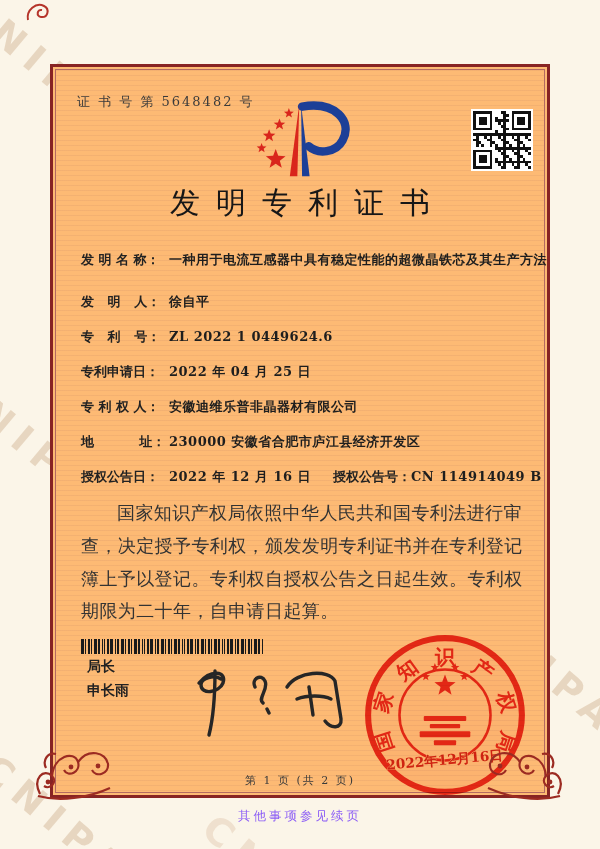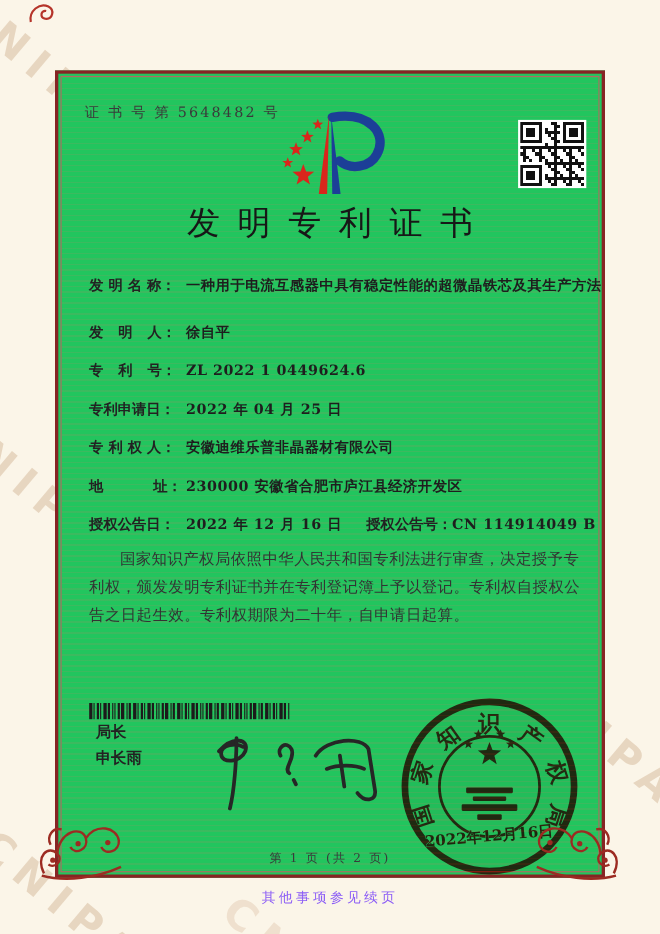--- a/index.html
+++ b/index.html
@@ -4,36 +4,36 @@
 <style>
   html,body{margin:0;padding:0;background:#faf3e5;}
   #page{position:relative;width:600px;height:849px;background:#fbf5e8;overflow:hidden;
         font-family:"DejaVu Serif", serif;color:#2b2b2b;}
   .wm{position:absolute;font-family:"DejaVu Sans", sans-serif;font-weight:bold;
       font-size:38px;letter-spacing:10px;color:rgba(203,168,132,0.40);
       transform:rotate(40deg);transform-origin:left top;pointer-events:none;white-space:nowrap;}
   .wm.light{color:rgba(203,168,132,0.26);}
   
   #frame{position:absolute;left:50px;top:64px;width:494px;height:728px;
-         border:3px solid #872424;background:#22c55e;}
+         border:3px solid #872424;background:#fdba74;}
   #frame-inner{position:absolute;inset:2px;border:1px solid #b26a62;
     background:repeating-linear-gradient(180deg, rgba(193,128,100,0.16) 0px, rgba(193,128,100,0.16) 1px, rgba(0,0,0,0) 1px, rgba(0,0,0,0) 5px);}
   .cert-no{position:absolute;left:24px;top:26px;font-size:13px;letter-spacing:2px;
            color:#3a3a3a;white-space:pre;}
   #logo{position:absolute;left:198px;top:34px;width:104px;height:80px;}
   #qr{position:absolute;left:418px;top:42px;width:58px;height:58px;background:#fff;padding:2px;}
   .title{position:absolute;left:0;top:116px;width:100%;text-align:center;
          font-size:30px;font-weight:normal;letter-spacing:16px;text-indent:16px;color:#171717;}
   #fields{position:absolute;left:28px;top:184px;width:446px;font-size:13px;font-weight:600;}
   .frow{position:absolute;left:0;white-space:nowrap;}
   .r0{top:0px}.r1{top:42px}.r2{top:77px}.r3{top:112px}.r4{top:147px}.r5{top:182px}.r6{top:217px}
   .flabel{display:inline-block;min-width:88px;white-space:pre;color:#222;}
   .fvalue{color:#1e1e1e;letter-spacing:0.5px;}
   .grant-no{position:absolute;left:252px;top:0;white-space:nowrap;}
-  #paras{position:absolute;left:28px;top:430px;width:448px;font-size:14px;
+  #paras{position:absolute;left:28px;top:430px;width:448px;font-size:18px;
          line-height:1.82;color:#333;letter-spacing:0.4px;}
   #paras p{margin:0;text-indent:2em;}
   #barcode{position:absolute;left:28px;top:572px;width:186px;height:15px;}
   #officials{position:absolute;left:34px;top:588px;font-family:"DejaVu Sans", sans-serif;
              font-weight:bold;font-size:14px;color:#222;line-height:1.7;}
   #signature{position:absolute;left:118px;top:590px;width:180px;height:90px;}
   #seal{position:absolute;left:306px;top:562px;width:172px;height:172px;
         opacity:0.93;mix-blend-mode:multiply;}
   .page-no{position:absolute;left:0;bottom:7px;width:100%;text-align:center;
            font-size:11px;color:#3a3a3a;letter-spacing:2px;}

